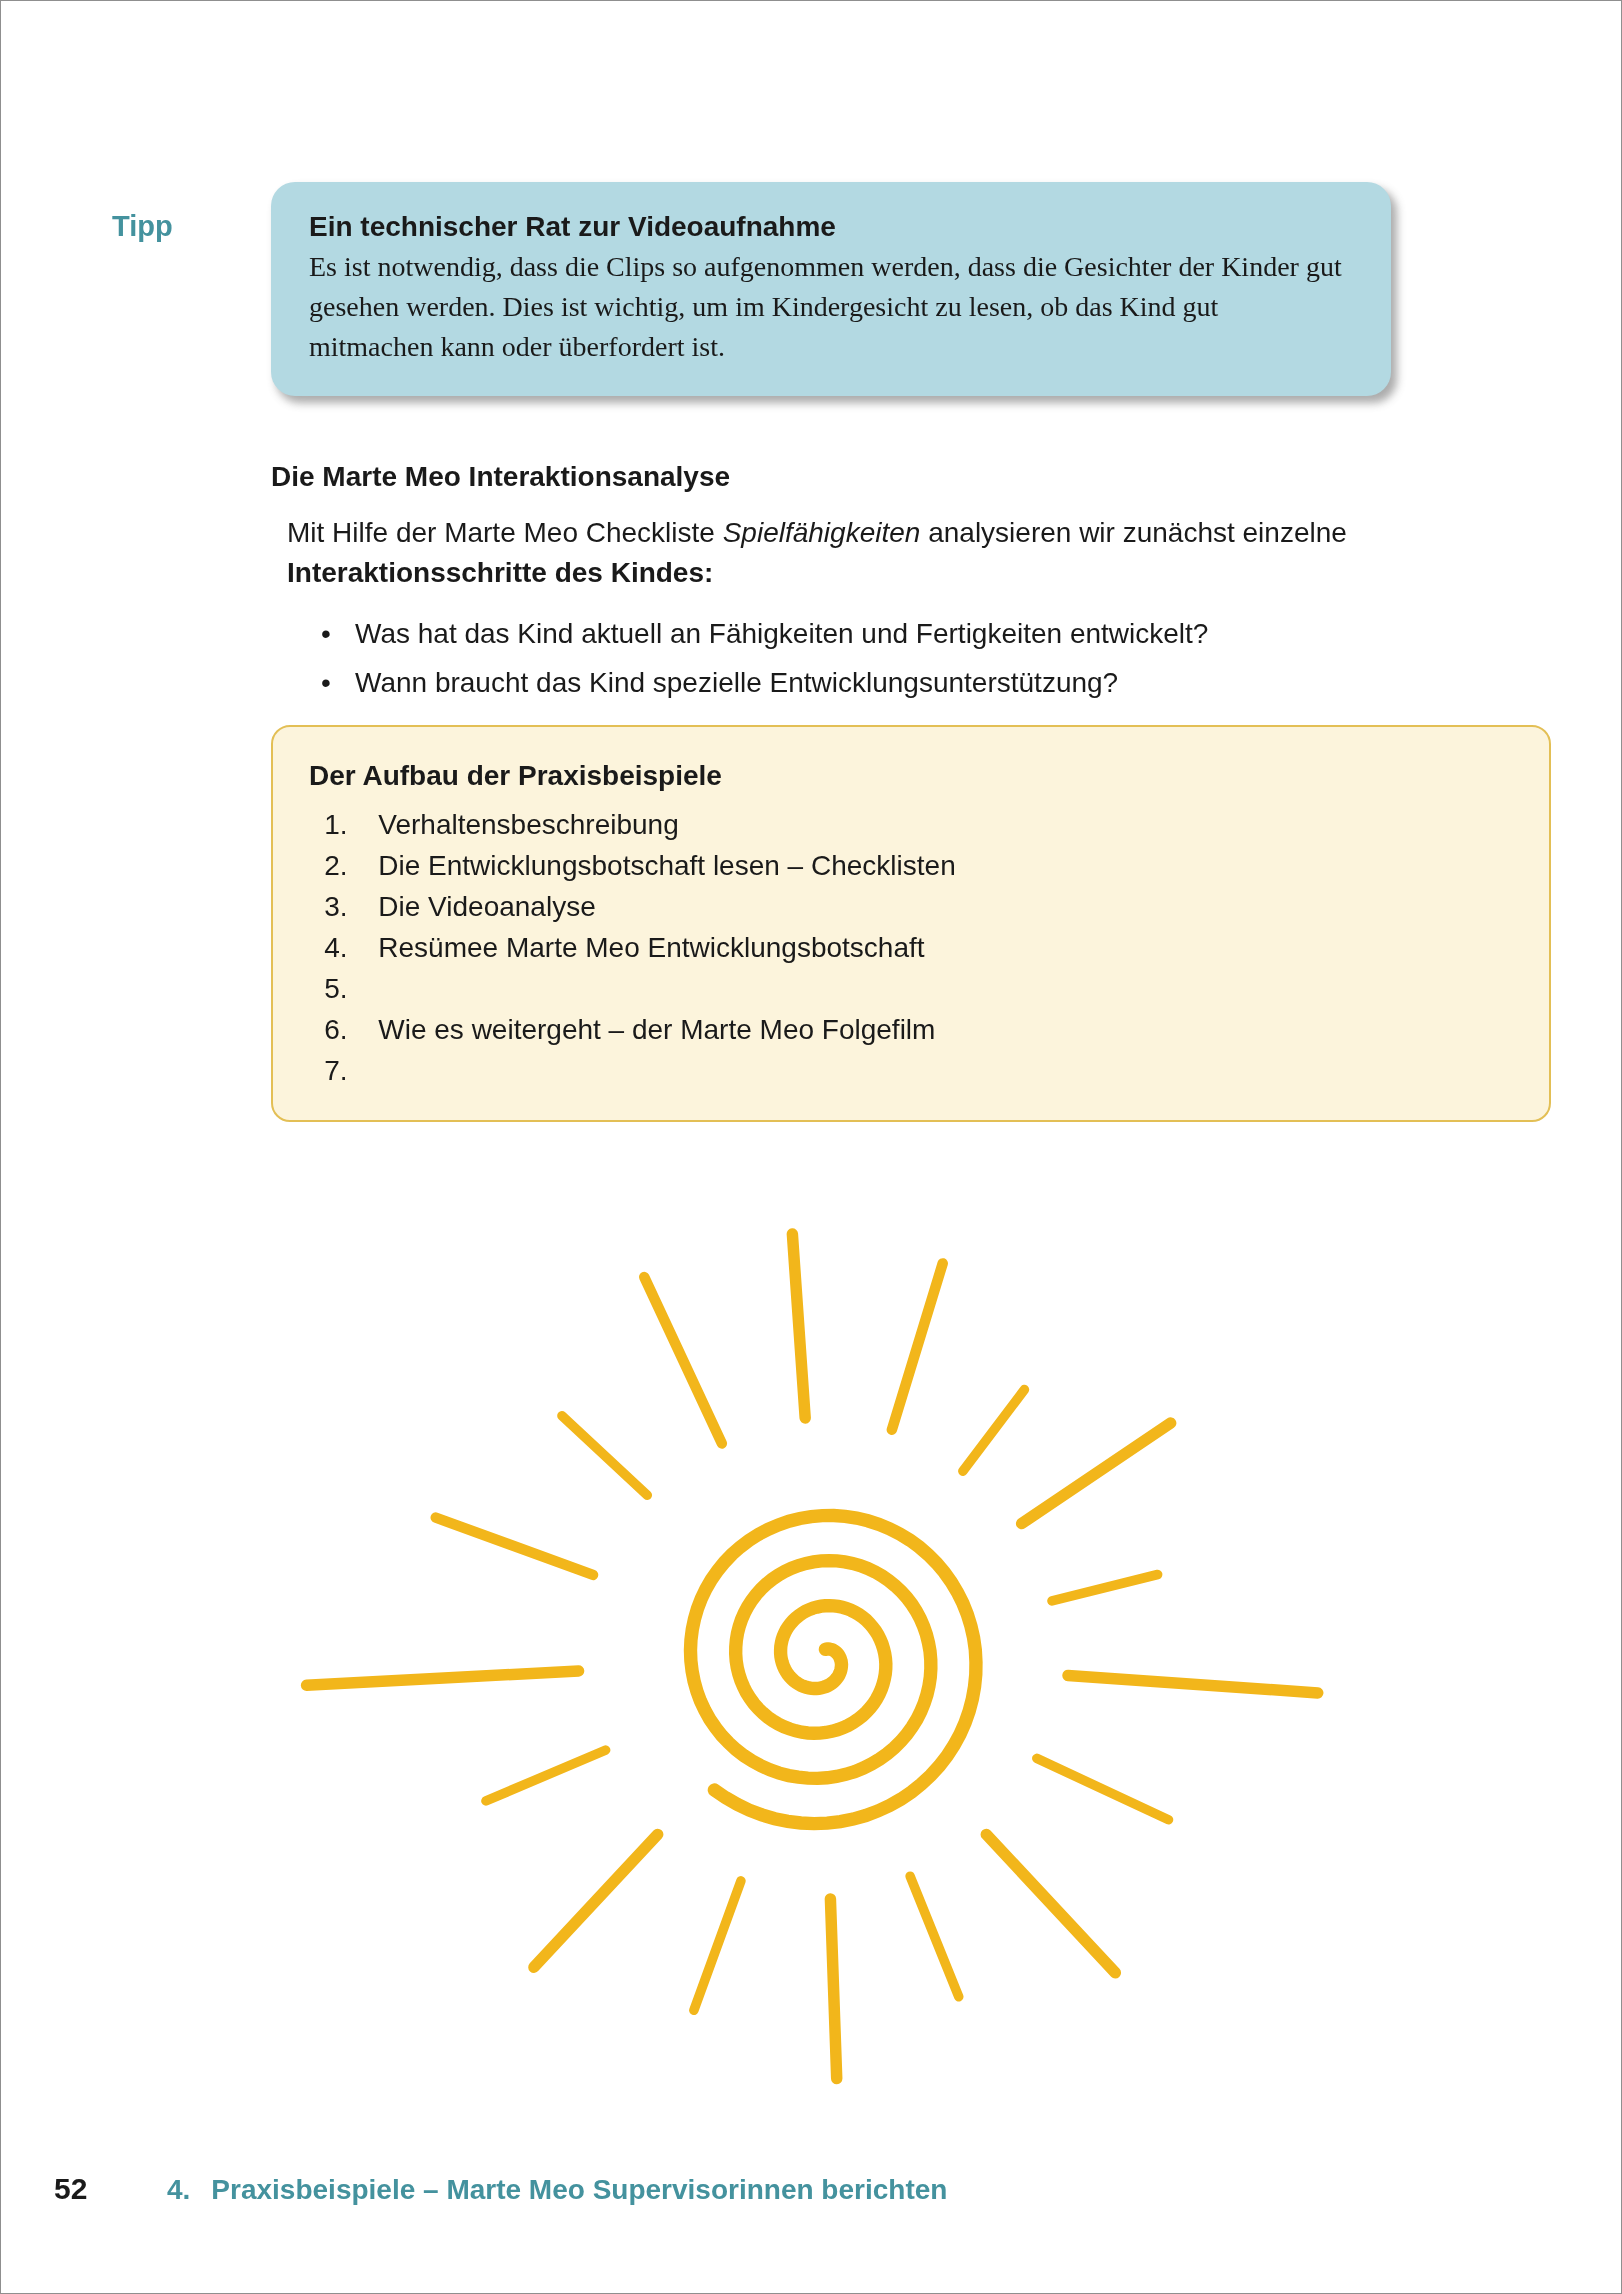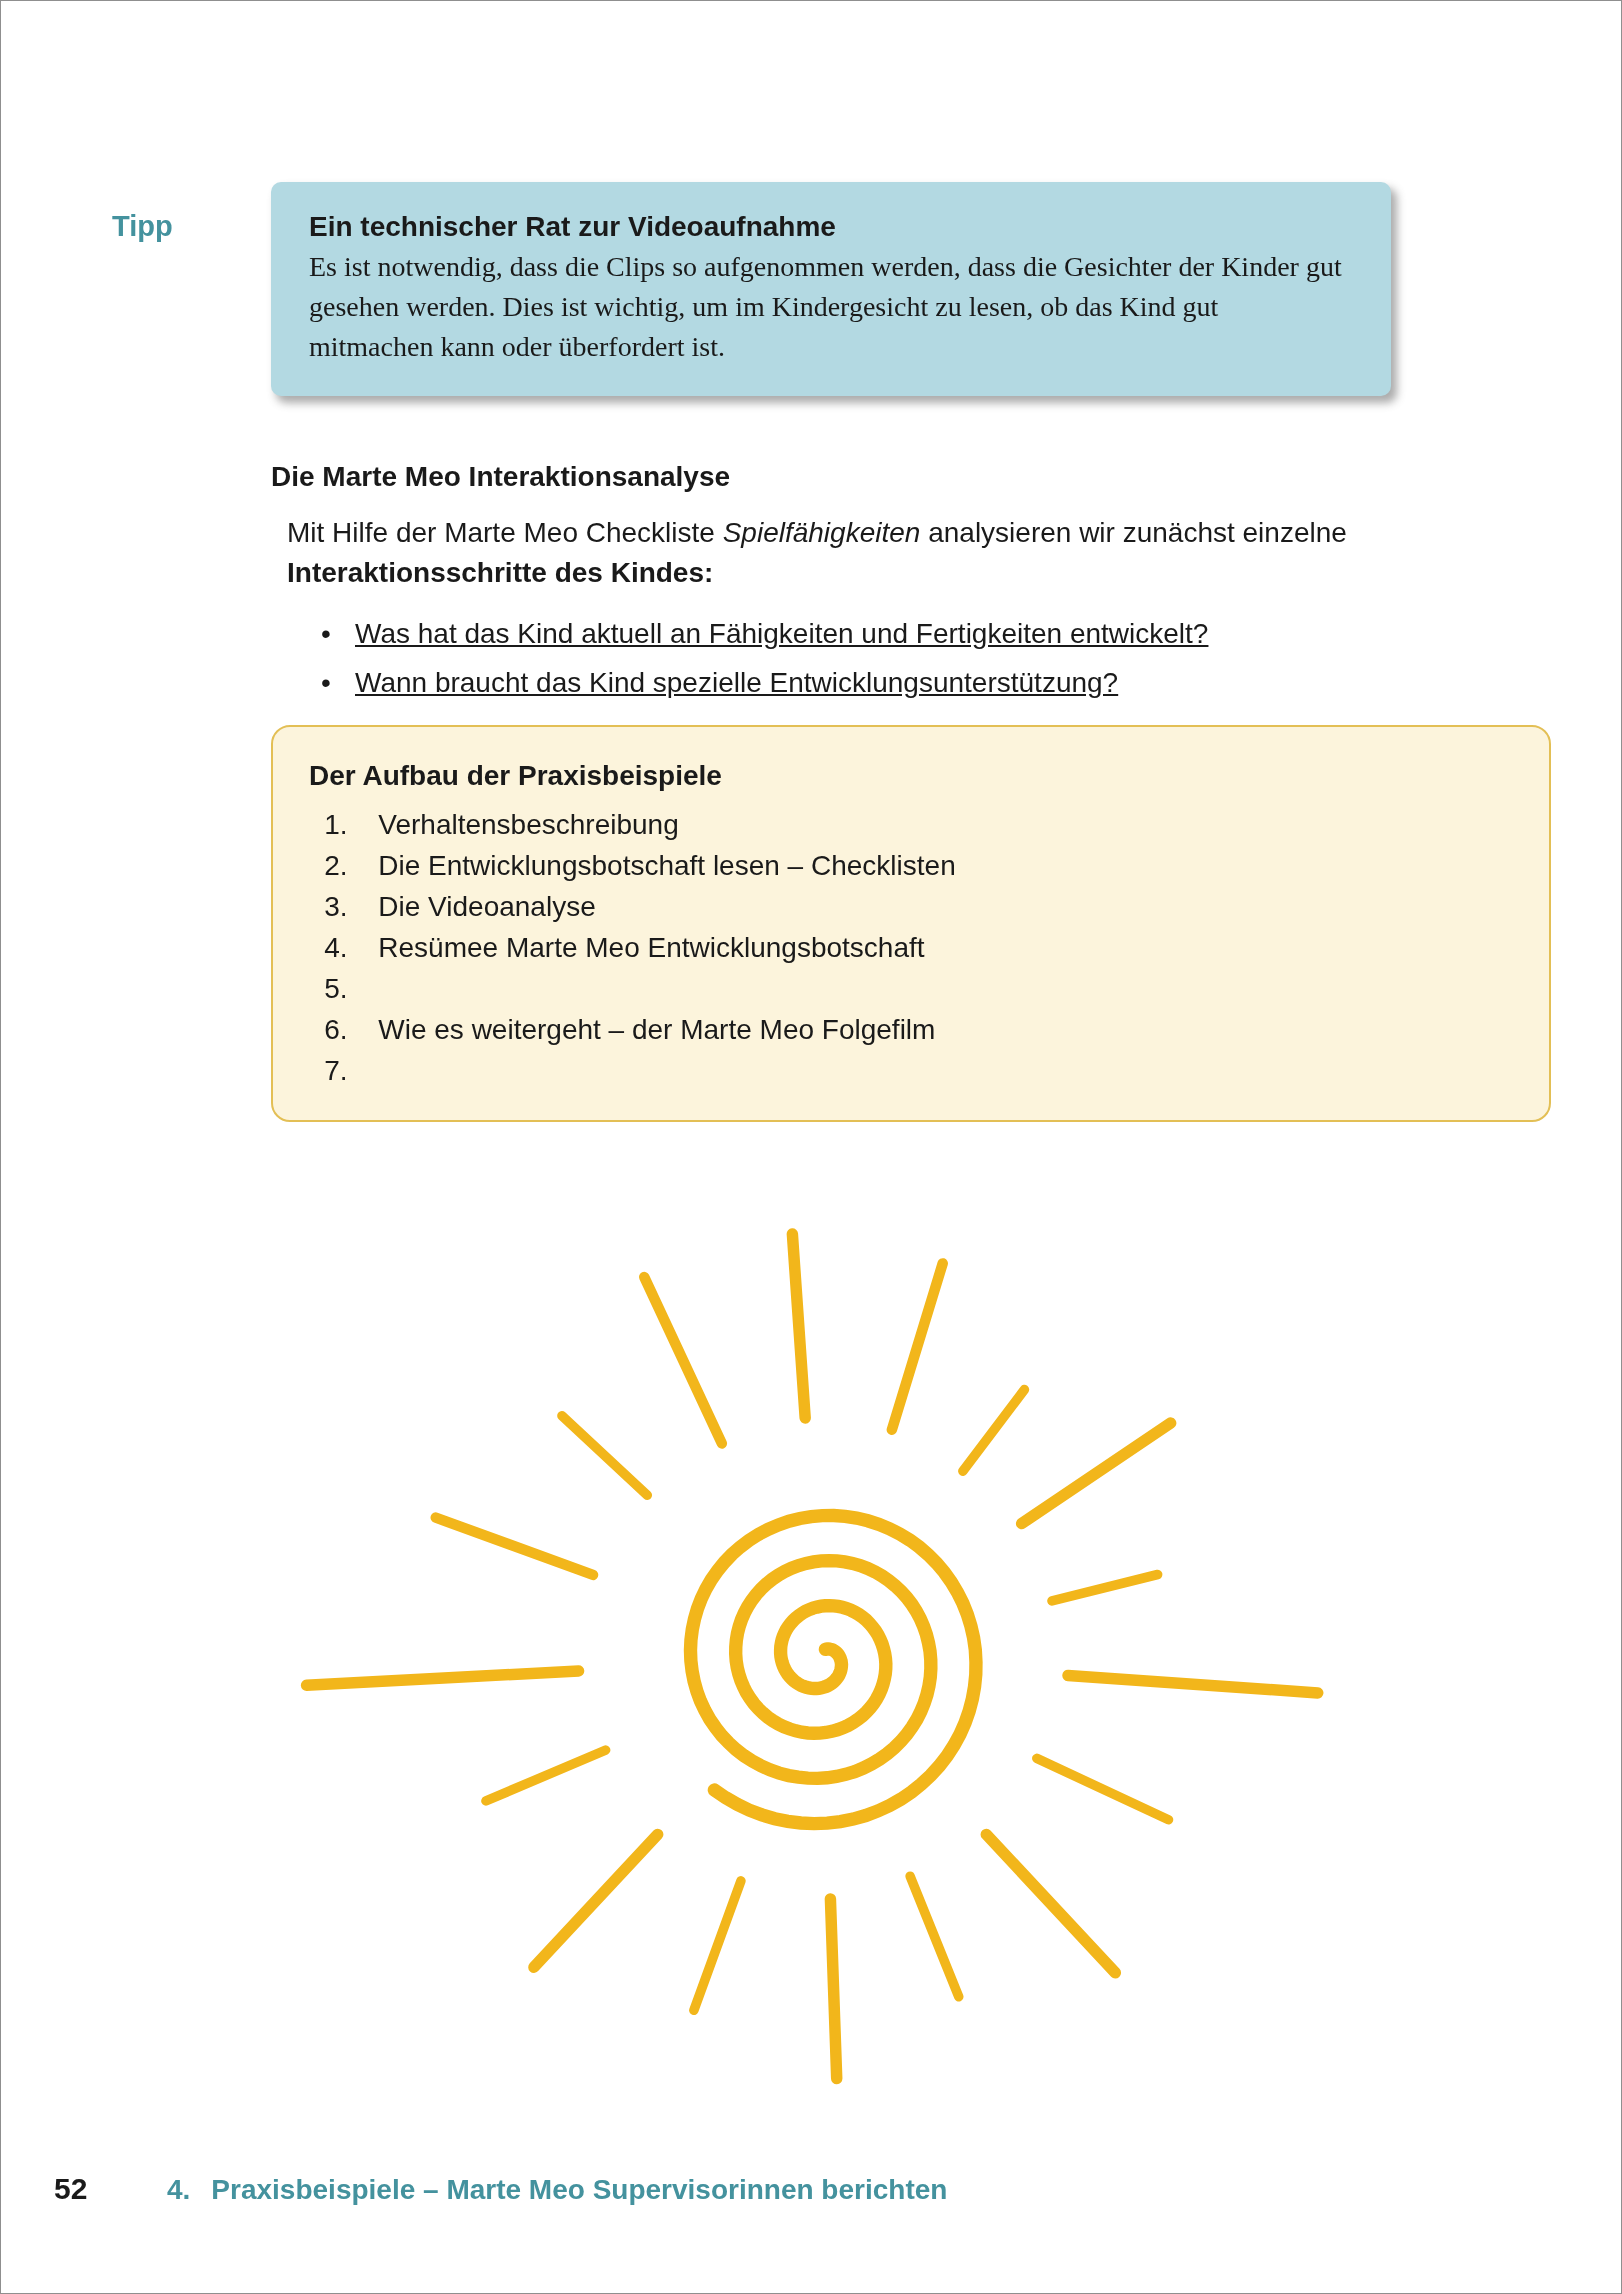--- a/index.html
+++ b/index.html
@@ -18,36 +18,36 @@
     overflow:hidden;
   }
   .page-border{position:absolute;inset:0;border:1px solid #8f8f8f;pointer-events:none;}
 
   .tip-label{
     position:absolute;left:112px;top:210px;
     font-size:29px;font-weight:700;color:var(--teal);
   }
   .tip-box{
     position:absolute;left:271px;top:182px;width:1120px;
-    background:var(--tip-bg);border-radius:10px;
+    background:var(--tip-bg);border-radius:24px;
     padding:25px 48px 29px 38px;
     box-shadow:5.7px 6.7px 8.6px rgba(70,70,70,.45);
   }
   .tip-title{font-weight:700;font-size:28px;line-height:40px;}
   .tip-body{font-size:28px;line-height:40px;font-family:Liberation Serif, serif;}
 
   .analysis{
     position:absolute;left:271px;top:457px;width:1147px;
     font-size:28px;line-height:40px;
   }
   .analysis h3{font-size:28px;line-height:40px;font-weight:700;margin:0;}
   .analysis p{margin:16px;}
   .italic{font-style:italic;}
   .bold{font-weight:700;}
-  .bullets{list-style:none;margin:9.6px 0 0 0;padding:0 0 0 84px;text-decoration:underline;}
+  .bullets{list-style:none;margin:9.6px 0 0 0;padding:0 0 0 84px;}
   .bullets li{position:relative;line-height:49px;}
   .bullets li::before{content:"\2022";position:absolute;left:-34px;}
 
   .aufbau-box{
     position:absolute;left:271px;top:725px;width:1280px;
     background:var(--cream);
     border:2.4px solid var(--gold-border);
     border-radius:19px;
     padding:29px 36px;
   }

